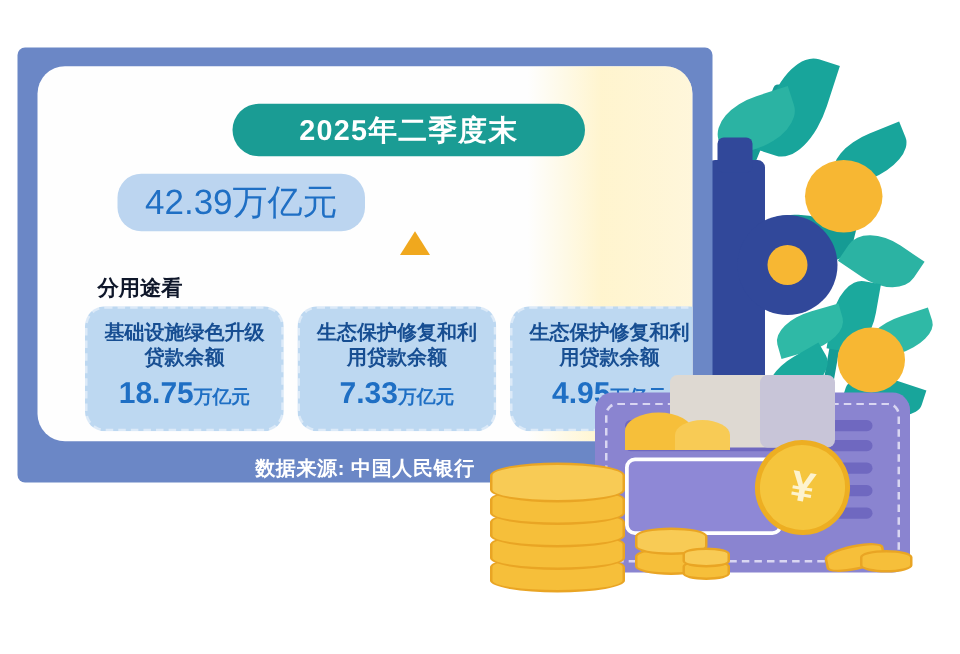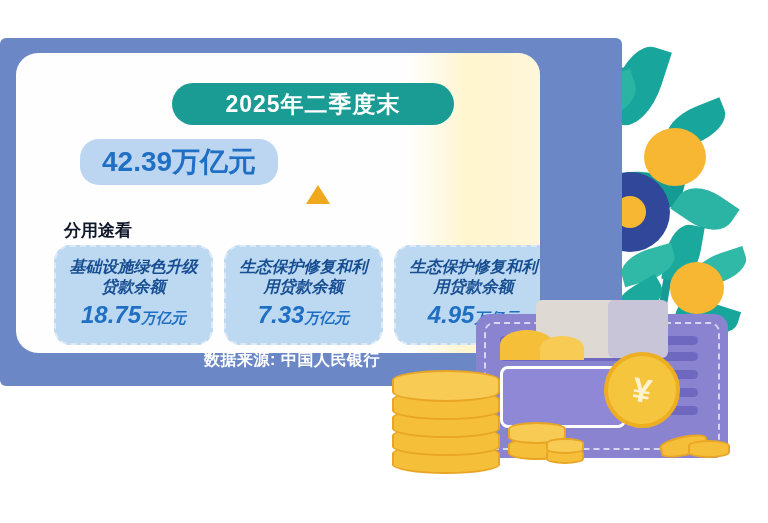--- a/index.html
+++ b/index.html
@@ -23,21 +23,21 @@
         border:4px solid #edae22;box-sizing:border-box;
         display:flex;align-items:center;justify-content:center;
         color:#fff;font-weight:bold;}
   .coin .yen{color:#fdf3cf;font-size:26px;font-weight:bold;line-height:1;}
 
   
   .disc{position:absolute;border-radius:50%/32%;background:#f6bf3a;border:2px solid #e9a524;box-sizing:border-box;}
 
   
   #card-frame{
-    position:absolute;left:0;top:38px;width:622px;height:348px;
+    position:absolute;left:14px;top:38px;width:556px;height:348px;
     background:#6b87c6;border-radius:6px;
   }
   #card-inner{
     position:absolute;left:16px;top:15px;width:524px;height:300px;
     background:#fefefe;border-radius:22px;overflow:hidden;
   }
   #cream-overlay{
     position:absolute;left:392px;top:0;width:132px;height:300px;
     background:linear-gradient(90deg,rgba(255,247,214,.0),rgba(255,243,198,.85) 45%,rgba(255,240,190,.55));
   }
@@ -50,48 +50,48 @@
     color:#ffffff;font-size:23px;font-weight:bold;letter-spacing:1px;
   }
 
   
   #headline-row{position:absolute;left:46px;top:86px;display:flex;align-items:center;}
   #headline-label{font-size:19px;color:#173f77;font-weight:bold;letter-spacing:.5px;}
   #headline-value-pill{
     margin-left:18px;background:#bcd5f0;border-radius:19px;
     padding:4px 22px;display:flex;align-items:baseline;
   }
-  #headline-value{font-size:28px;color:#1f6fc4;font-weight:bold;letter-spacing:0px;}
+  #headline-value{font-size:28px;color:#1f6fc4;font-weight:normal;letter-spacing:0px;}
 
   
   #growth-row{position:absolute;left:290px;top:132px;display:flex;align-items:center;}
   #growth-triangle{
     width:0;height:0;border-left:12px solid transparent;border-right:12px solid transparent;
     border-bottom:19px solid #f0a81e;margin-right:8px;
   }
   #growth-text{font-size:19px;color:#1a4a86;font-weight:bold;}
 
   
   #sub-heading{position:absolute;left:48px;top:166px;font-size:17px;color:#0f172a;font-weight:bold;}
 
   
-  #cat-row{position:absolute;left:38px;top:192px;display:flex;gap:11px;font-style:italic;}
+  #cat-row{position:absolute;left:38px;top:192px;display:flex;gap:11px;}
   .cat-box{
     width:159px;height:100px;background:#bdd8f1;border-radius:16px;
     border:2px dashed #dceaf8;box-sizing:border-box;
     padding:10px 6px 0 6px;text-align:center;
   }
   .cat-label{font-size:16px;color:#174e92;font-weight:bold;line-height:1.25;}
   .cat-value{margin-top:4px;font-size:24px;color:#1f6fc4;font-weight:bold;}
   .cat-value .unit{font-size:15px;}
 
   
   #footer-band{
     position:absolute;left:14px;top:350px;width:556px;height:36px;
-    display:flex;align-items:flex-start;justify-content:center;
+    display:flex;align-items:flex-end;justify-content:center;
   }
   #footer-text{color:#ffffff;font-size:16px;font-weight:bold;letter-spacing:.5px;}
 
   
   #wallet{position:absolute;left:476px;top:314px;width:252px;height:144px;
           background:#8a84d0;border-radius:14px;}
   #wallet-inner-dash{position:absolute;left:8px;top:8px;right:8px;bottom:8px;
           border:2px dashed #d9d6f2;border-radius:10px;}
   .wallet-stripe{position:absolute;height:9px;background:#6f68c0;border-radius:5px;}
   #wallet-card{position:absolute;left:24px;top:52px;width:120px;height:56px;

